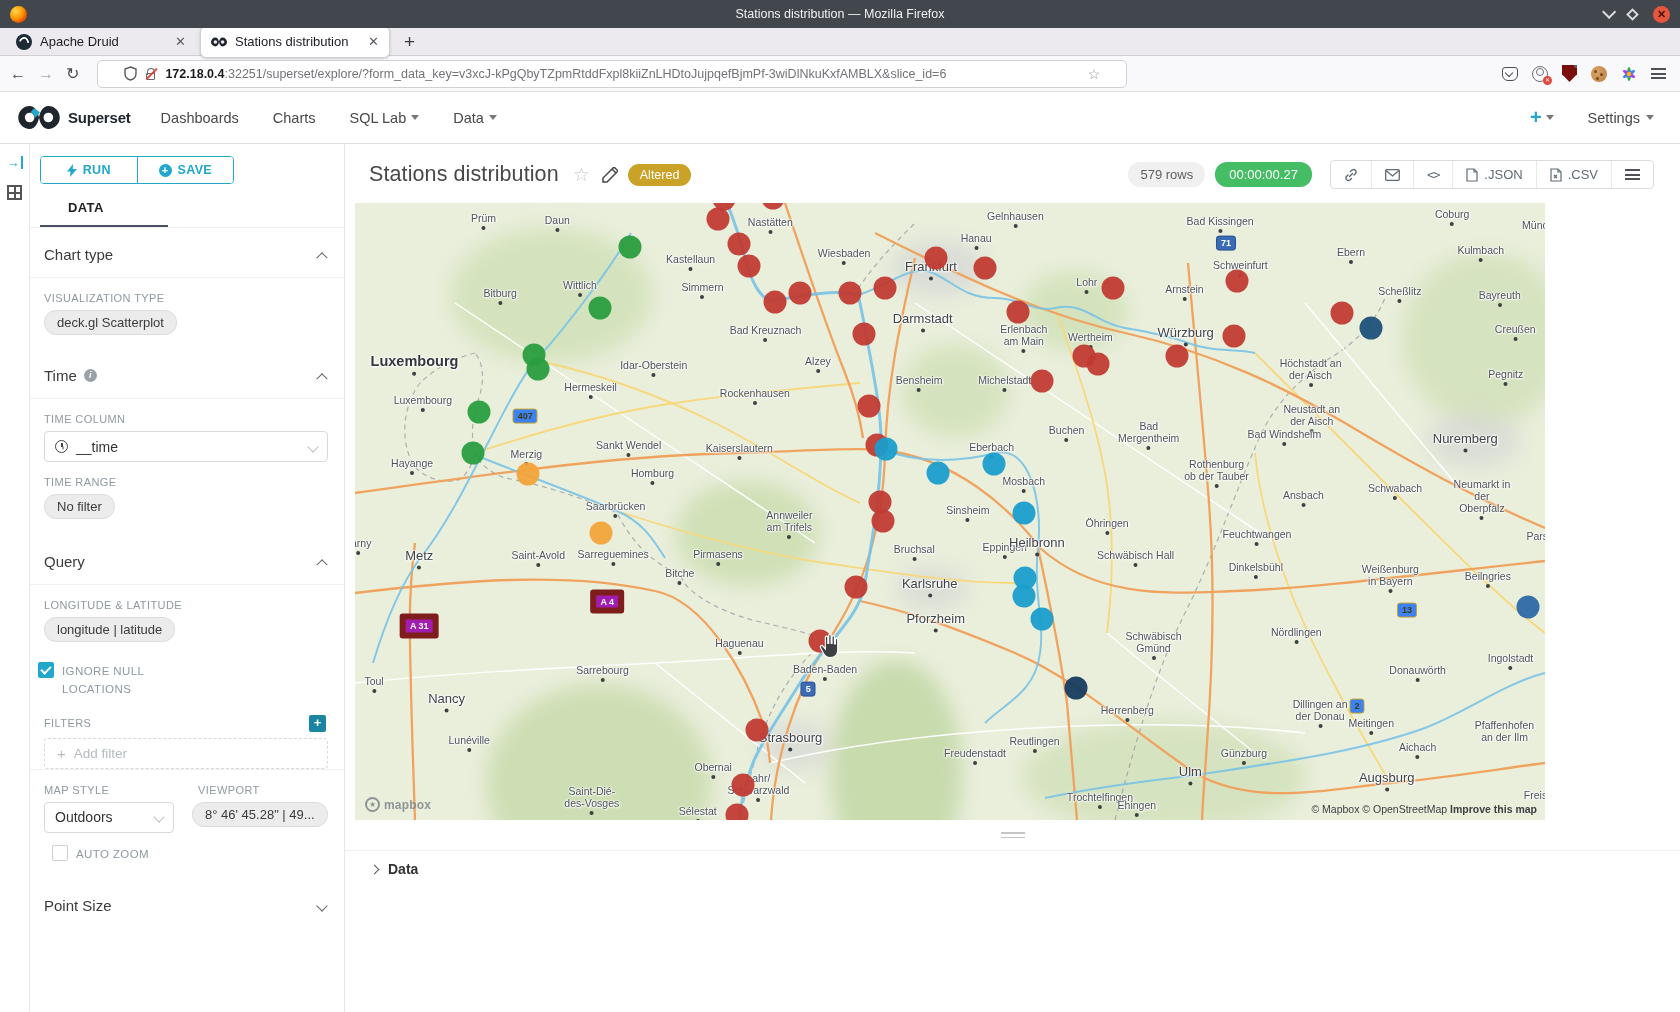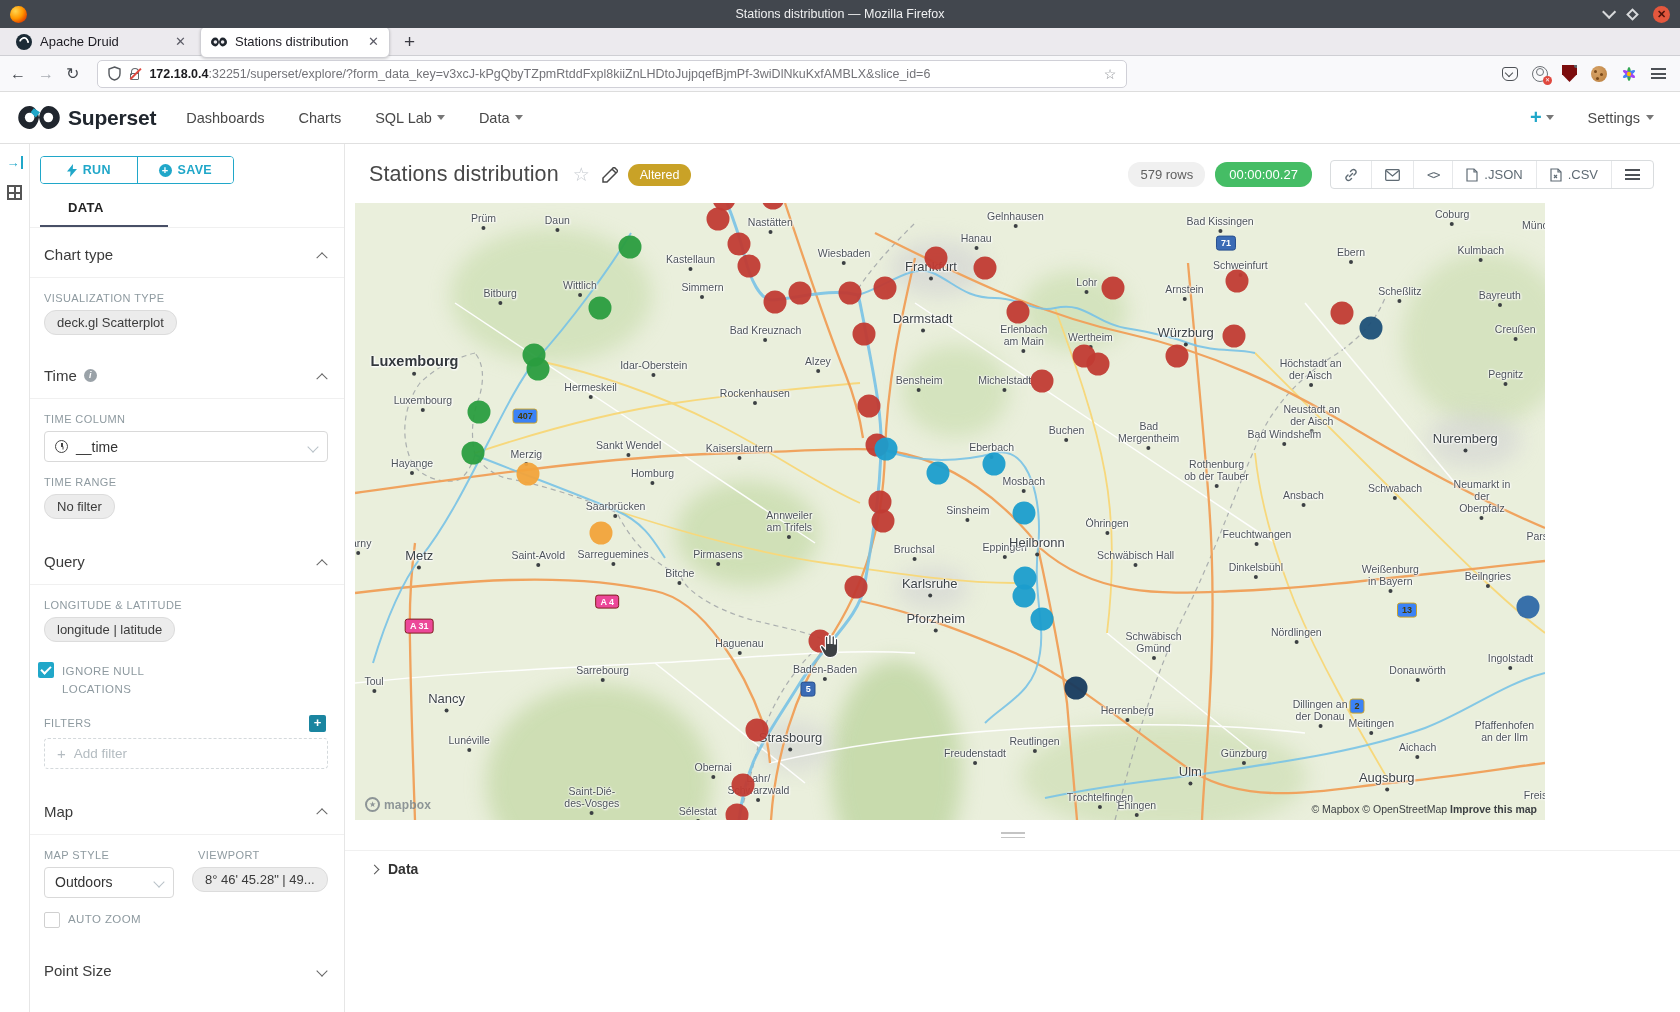--- a/index.html
+++ b/index.html
@@ -18,21 +18,21 @@
   .tab { display:flex; align-items:center; gap:8px; height:32px; padding:0 10px; border-radius:6px; font-size:13px; color:#1c1b22; min-width:190px; }
   .tab.active { background:#fff; border:1px solid #cfcfd4; box-shadow:0 1px 3px rgba(0,0,0,.18); }
   .tab .close-x { margin-left:auto; color:#5b5b66; font-size:13px; }
   .fav-druid { width:16px; height:16px; border-radius:50%; background:#1c2b36; position:relative; flex:0 0 16px; }
   .fav-druid::after { content:""; position:absolute; inset:3px; border:2px solid transparent; border-top-color:#fff; border-right-color:#fff; border-radius:50%; transform:rotate(-35deg); }
   .newtab { font-size:19px; color:#3a3a42; padding:0 10px; }
 
   .navtoolbar { height:36px; background:#f9f9fb; display:flex; align-items:center; padding:0 10px; gap:12px; border-bottom:1px solid #ddd; }
   .nav-arrow { font-size:16px; color:#45494f; }
   .nav-arrow.dim { color:#a9adb3; }
-  .urlbar { flex:1; max-width:1030px; height:28px; background:#fff; border:1px solid #d0d0d7; border-radius:5px; display:flex; align-items:center; padding:0 10px; gap:8px; margin-left:6px; }
+  .urlbar { flex:1; max-width:1030px; height:28px; background:#fff; border:1px solid #d0d0d7; border-radius:5px; display:flex; align-items:center; padding:0 26px; gap:8px; margin-left:6px; }
   .url-shield svg { display:block; }
   .lockwrap { position:relative; width:12px; height:14px; }
   .lock { width:9px; height:7px; border:1.4px solid #65696e; border-radius:1px; position:absolute; bottom:1px; left:1px; }
   .lock::before { content:""; position:absolute; width:6px; height:6px; border:1.4px solid #65696e; border-bottom:none; border-radius:4px 4px 0 0; left:0; top:-6px; }
   .lockwrap::after { content:""; position:absolute; left:-1px; top:6px; width:15px; height:1.6px; background:#e0483e; transform:rotate(-45deg); }
   .url-text { font-size:12.5px; color:#737378; white-space:nowrap; overflow:hidden; flex:1; }
   .url-text b { color:#1b1b1f; font-weight:700; }
   .url-star { color:#8a8d92; font-size:14px; }
   .tb-icons { display:flex; align-items:center; gap:14px; margin-left:auto; padding-right:4px; }
   .pocket { width:16px; height:14px; border:1.6px solid #4d5156; border-radius:3px 3px 6px 6px; position:relative; }
@@ -43,21 +43,21 @@
   .ublock { width:15px; height:17px; background:#7c0d0d; clip-path:polygon(0 0,100% 0,100% 55%,50% 100%,0 55%); position:relative; }
   .ubadge { position:absolute; top:-7px; right:-8px; background:#5f6368; color:#fff; font-size:9px; padding:0 3px; border-radius:2px; }
   .cookie { width:16px; height:16px; border-radius:50%; background:radial-gradient(circle at 35% 35%, #d8a468, #b97d3c); position:relative; }
   .cookie::before { content:""; position:absolute; width:3px; height:3px; border-radius:50%; background:#7a4a1a; left:3px; top:4px; box-shadow:6px 3px 0 #7a4a1a, 2px 7px 0 #7a4a1a; }
   .hamb, .hamb2 { width:15px; height:11px; border-top:2px solid #4d5156; border-bottom:2px solid #4d5156; position:relative; }
   .hamb::after, .hamb2::after { content:""; position:absolute; left:0; right:0; top:2.6px; height:2px; background:#4d5156; }
 
   
   .snav { height:52px; background:#fff; border-bottom:1px solid #e0e0e0; display:flex; align-items:center; padding:0 26px 0 18px; }
   .brand { display:flex; align-items:center; gap:8px; margin-right:30px; }
-  .brand-name { font-size:21px; font-weight:700; color:#20262e; letter-spacing:-0.2px; }
+  .brand-name { font-size:15px; font-weight:700; color:#20262e; letter-spacing:-0.2px; }
   .snav-links { display:flex; align-items:center; gap:34px; font-size:14.5px; color:#484848; }
   .snav-link { display:flex; align-items:center; gap:5px; }
   .caret { width:0; height:0; border-left:4px solid transparent; border-right:4px solid transparent; border-top:5px solid #777; }
   .snav-right { margin-left:auto; display:flex; align-items:center; gap:34px; }
   .plus-teal { color:#20a7c9; font-size:20px; font-weight:700; display:flex; align-items:center; gap:4px; }
   .settings { font-size:14.5px; color:#484848; display:flex; align-items:center; gap:6px; }
 
   
   .app { display:flex; height:896px; }
   .rail { width:30px; border-right:1px solid #e6e6e6; padding-top:12px; display:flex; flex-direction:column; align-items:center; gap:16px; background:#fff; }
@@ -122,21 +122,21 @@
   .map svg.roads { position:absolute; inset:0; width:100%; height:100%; }
   .mlbl { position:absolute; transform:translate(-50%,-50%); display:flex; flex-direction:column; align-items:center; white-space:pre-line; text-align:center; z-index:3;
           text-shadow:0 0 2px #fff,0 0 2px #fff,0 0 3px #fff,1px 1px 2px #fff; }
   .mlbl span { line-height:1.15; }
   .mlbl.s0 { font-size:10.5px; color:#4d5359; }
   .mlbl.s1 { font-size:13px; color:#3d4347; font-weight:500; }
   .mlbl.s2 { font-size:14.5px; color:#33383c; font-weight:700; }
   .mlbl i { width:4px; height:4px; border-radius:50%; background:#3c4043; margin-top:2px; }
   .shield { position:absolute; transform:translate(-50%,-50%); z-index:3; font-size:9px; font-weight:700; padding:1px 4px; border-radius:3px; line-height:1.2; }
   .sh-yellow { background:#3b82f6; border:1px solid #c9a227; color:#463a08; }
-  .sh-red { background:#ec4899; border:1px solid #7f1d1d; color:#fff; }
+  .sh-red { background:#a21caf; border:6px solid #7f1d1d; color:#fff; }
   .sh-blue { background:#3b6bb5; border:1px solid #28508f; color:#fff; }
   .pt { position:absolute; width:23px; height:23px; border-radius:50%; transform:translate(-50%,-50%); opacity:.95; z-index:4; }
   .tooltip { position:absolute; left:40.6%; top:72.4%; width:278px; background:rgba(28,28,28,.78); color:#e9e9e9; font-size:12.5px; line-height:1.35; padding:8px 10px; z-index:6; }
   .tooltip b { color:#fff; }
   .hand { position:absolute; left:38.7%; top:69.6%; z-index:7; }
   .mb-logo { position:absolute; left:10px; bottom:8px; display:flex; align-items:center; gap:4px; z-index:7; opacity:.85; }
   .mb-circle { width:15px; height:15px; border-radius:50%; border:2px solid #7d868b; color:#7d868b; font-size:8px; line-height:11px; text-align:center; }
   .mb-text { color:#7d868b; font-size:12px; font-weight:700; letter-spacing:.2px; }
   .attribution { position:absolute; right:8px; bottom:5px; font-size:10.5px; color:#3c4043; z-index:7; }
   .attribution b { font-weight:700; }
@@ -312,33 +312,29 @@
     </div>
     <div class="filters-row">
       <span class="plabel" style="margin:0;">FILTERS</span>
       <span class="plus-sq">+</span>
     </div>
     <div class="addfilter">
       <span style="font-size:15px;">+</span>
       <span>Add filter</span>
     </div>
 
-    <div class="section-h" style="margin-top:16px;">
-      <span>Map</span>
-        <span class="chev up"></span>
-    </div>
     <div class="pdivider"></div>
     <div class="map-ctl-row">
       <div class="map-ctl-col" style="max-width:136px;">
         <div class="plabel">MAP STYLE</div>
         <div class="selectbox">
           <span>Outdoors</span>
           <span class="chev down"></span>
         </div>
-        <div style="display:flex; gap:8px; margin-top:12px; margin-left:6px; align-items:flex-end;">
+        <div style="display:flex; gap:8px; margin-top:12px; margin-left:14px; align-items:flex-start;">
           <span class="checkbox off"></span>
           <span class="cb-label">AUTO ZOOM</span>
         </div>
       </div>
       <div class="map-ctl-col">
         <div class="plabel">VIEWPORT</div>
         <span class="pill" style="margin-left:0;">8° 46' 45.28" | 49...</span>
       </div>
     </div>
 

